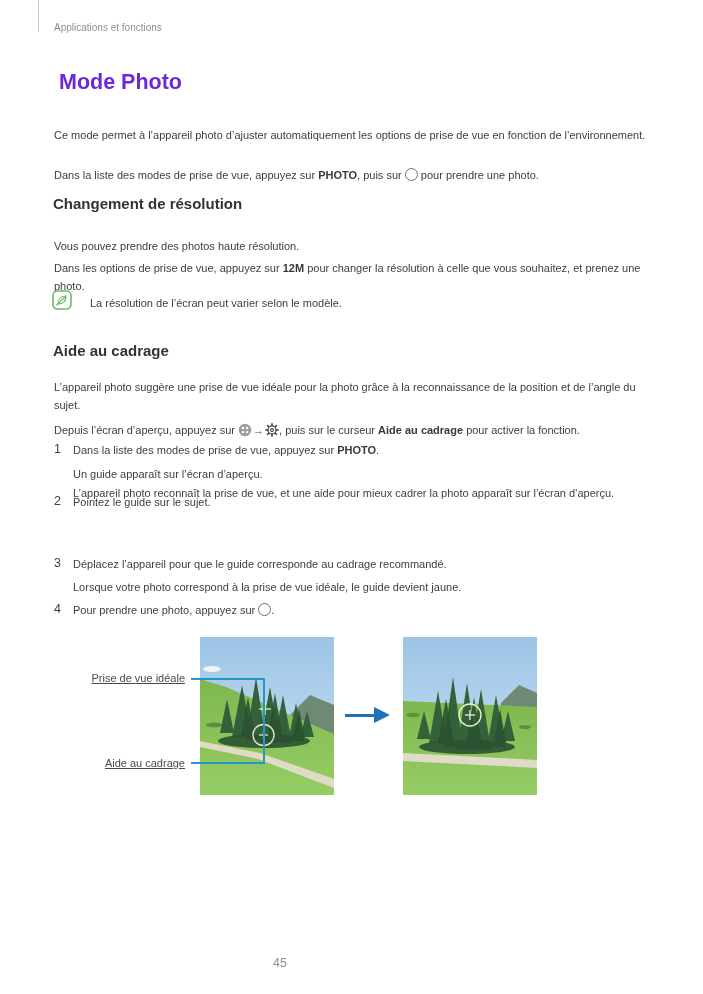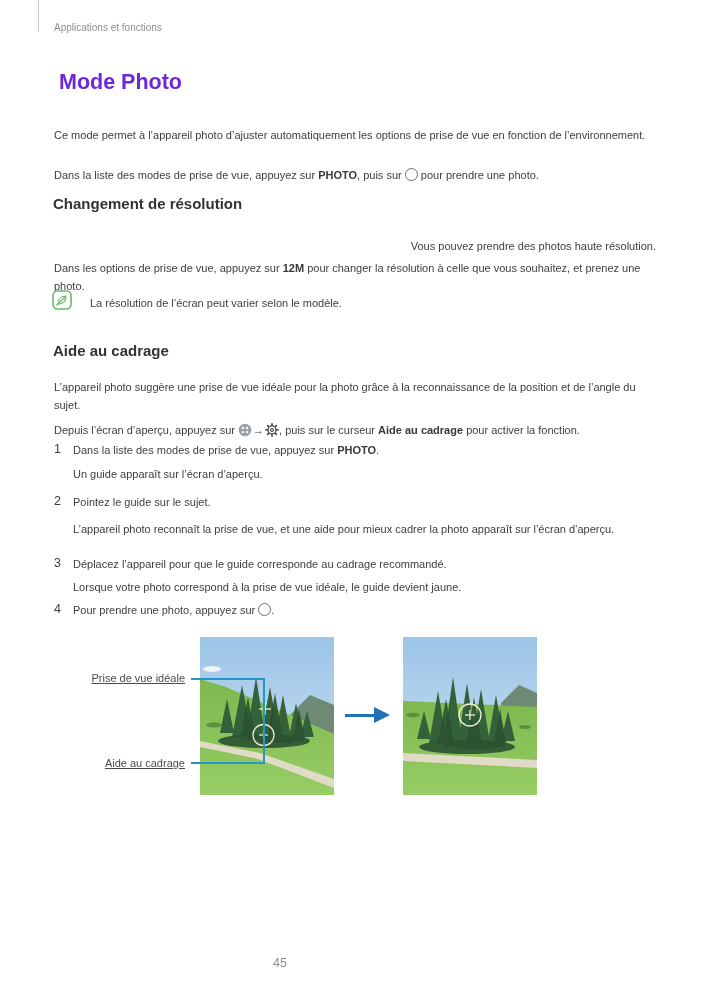--- a/index.html
+++ b/index.html
@@ -8,38 +8,38 @@
   
   .header-rule{position:absolute;left:38px;top:0;width:1px;height:32px;background:#c9c9c9;}
   .running-header{position:absolute;left:54px;top:22px;font-size:10px;color:#8f8f8f;}
   
   .title{position:absolute;left:53px;top:64px;margin:6px;font-size:21.5px;font-weight:700;color:#6d28d9;}
   .h2{position:absolute;left:53px;margin:0;font-size:15px;font-weight:700;color:#333333;}
   .h2-res{top:195px;} .h2-aide{top:342px;}
   
   .body{position:absolute;left:54px;width:602px;font-size:11px;line-height:18px;color:#3e3e3e;}
   .p-intro1{top:115px;} .p-intro2{top:155px;}
-  .p-res1{top:226px;text-align:right;} .p-res2{top:248px;}
+  .p-res1{top:226px;} .p-res2{top:248px;}
   .p-aide1{top:367px;} .p-aide2{top:410px;}
   b{font-weight:700;color:#383838;}
   
   .note-icon{position:absolute;left:52px;top:290px;width:20px;height:20px;}
   .note-text{position:absolute;left:90px;top:295px;width:520px;font-size:11px;line-height:16px;}
   
   .shutter{display:inline-block;width:11px;height:11px;border:1.6px solid #6e6e6e;border-radius:50%;
            vertical-align:-2px;background:#fff;}
   .inline-ic{display:inline-block;width:14px;height:14px;vertical-align:-3px;}
   .seq-arrow{color:#3e3e3e;padding:0 1px;}
   
   .step{position:absolute;left:54px;width:602px;padding-left:19px;box-sizing:border-box;
         font-size:11px;line-height:17px;}
   .step .num{position:absolute;left:0;top:-1px;font-size:12.5px;color:#3e3e3e;}
   .step-sub{position:absolute;left:73px;width:578px;font-size:11px;line-height:18px;}
   .y-s1{top:442px;} .y-s1sub{top:465px;}
-  .y-s2{top:494px;} .y-s2sub{top:520px;}
+  .y-s2{top:494px;} .y-s2sub{top:484px;}
   .y-s3{top:556px;} .y-s3sub{top:578px;}
   .y-s4{top:602px;}
   
   .photo{position:absolute;top:637px;width:134px;height:158px;overflow:hidden;background:#bcd6ec;}
   .photo-left{left:200px;} .photo-right{left:403px;}
   .fig-label{position:absolute;left:65px;width:120px;text-align:right;font-size:11px;color:#4a4a4a;text-decoration:underline;}
   .lbl-ideal{top:672px;} .lbl-frame{top:757px;}
   .c-line{position:absolute;background:#2596c8;}
   .c-top{left:191px;top:678px;width:74px;height:2px;}
   .c-bot{left:191px;top:762px;width:74px;height:2px;}

